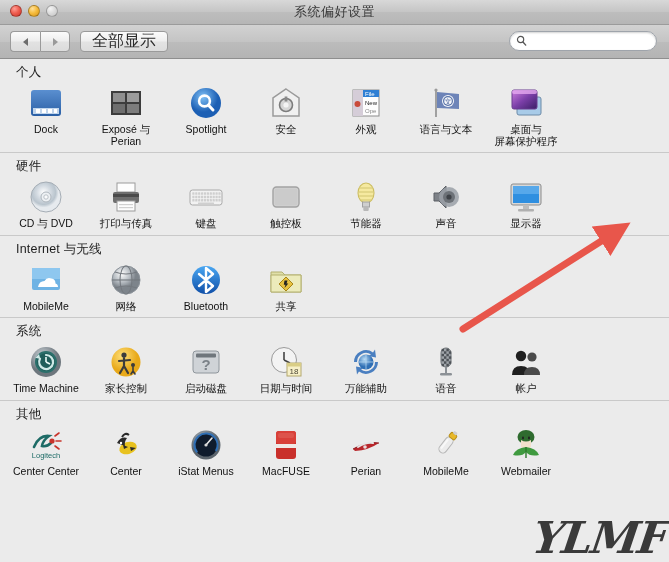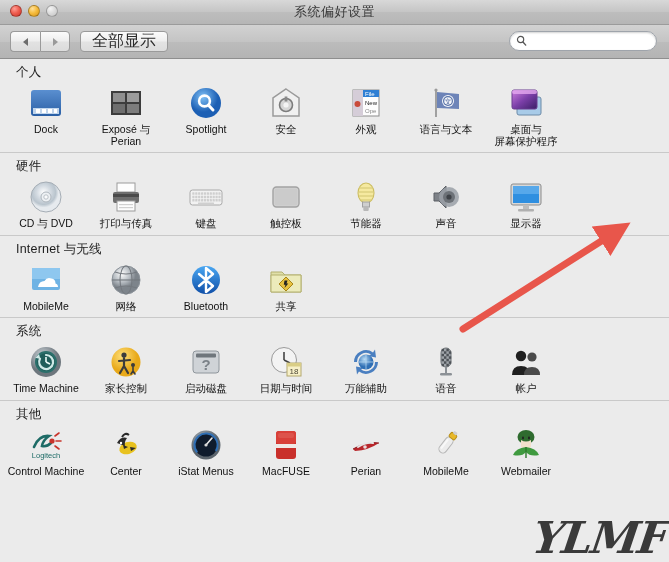--- a/index.html
+++ b/index.html
@@ -571,21 +571,21 @@
         <div class="grid">
           <div class="pane">
             <div class="glyph">
               <svg width="36" height="36" viewBox="0 0 36 36">
                 <path d="M6 20 q5-12 15-11 q-6 4-7 10 q5 1 9-3" fill="none" stroke="#1d6b66" stroke-width="2.6" stroke-linecap="round"></path>
                 <circle cx="24" cy="14" r="2.6" fill="#c9342b"></circle>
                 <path d="M27 9 l4-3 M28 14 l5 0 M27 19 l4 3" stroke="#c9342b" stroke-width="1.6" stroke-linecap="round"></path>
                 <text x="18" y="31" font-size="7.5" text-anchor="middle" fill="#1d6b66" font-family="sans-serif">Logitech</text>
               </svg>
             </div>
-            <div class="plabel">Control Machine</div>
+            <div class="plabel">Center Center</div>
           </div>
           <div class="pane">
             <div class="glyph">
               <svg width="36" height="36" viewBox="0 0 36 36">
                 <ellipse cx="20" cy="21" rx="9" ry="6" fill="#e8c21f" transform="rotate(-18 20 21)"></ellipse>
                 <path d="M9 16 q4-7 10-5 q-3 4-2 8 z" fill="#2a2a2a"></path>
                 <path d="M14 10 q3-5 7-2" fill="none" stroke="#2a2a2a" stroke-width="2"></path>
                 <g fill="#2a2a2a">
                   <path d="M15 18 l5 2 l-4 2 z"></path>
                   <path d="M22 20 l6 1 l-5 3 z"></path>

